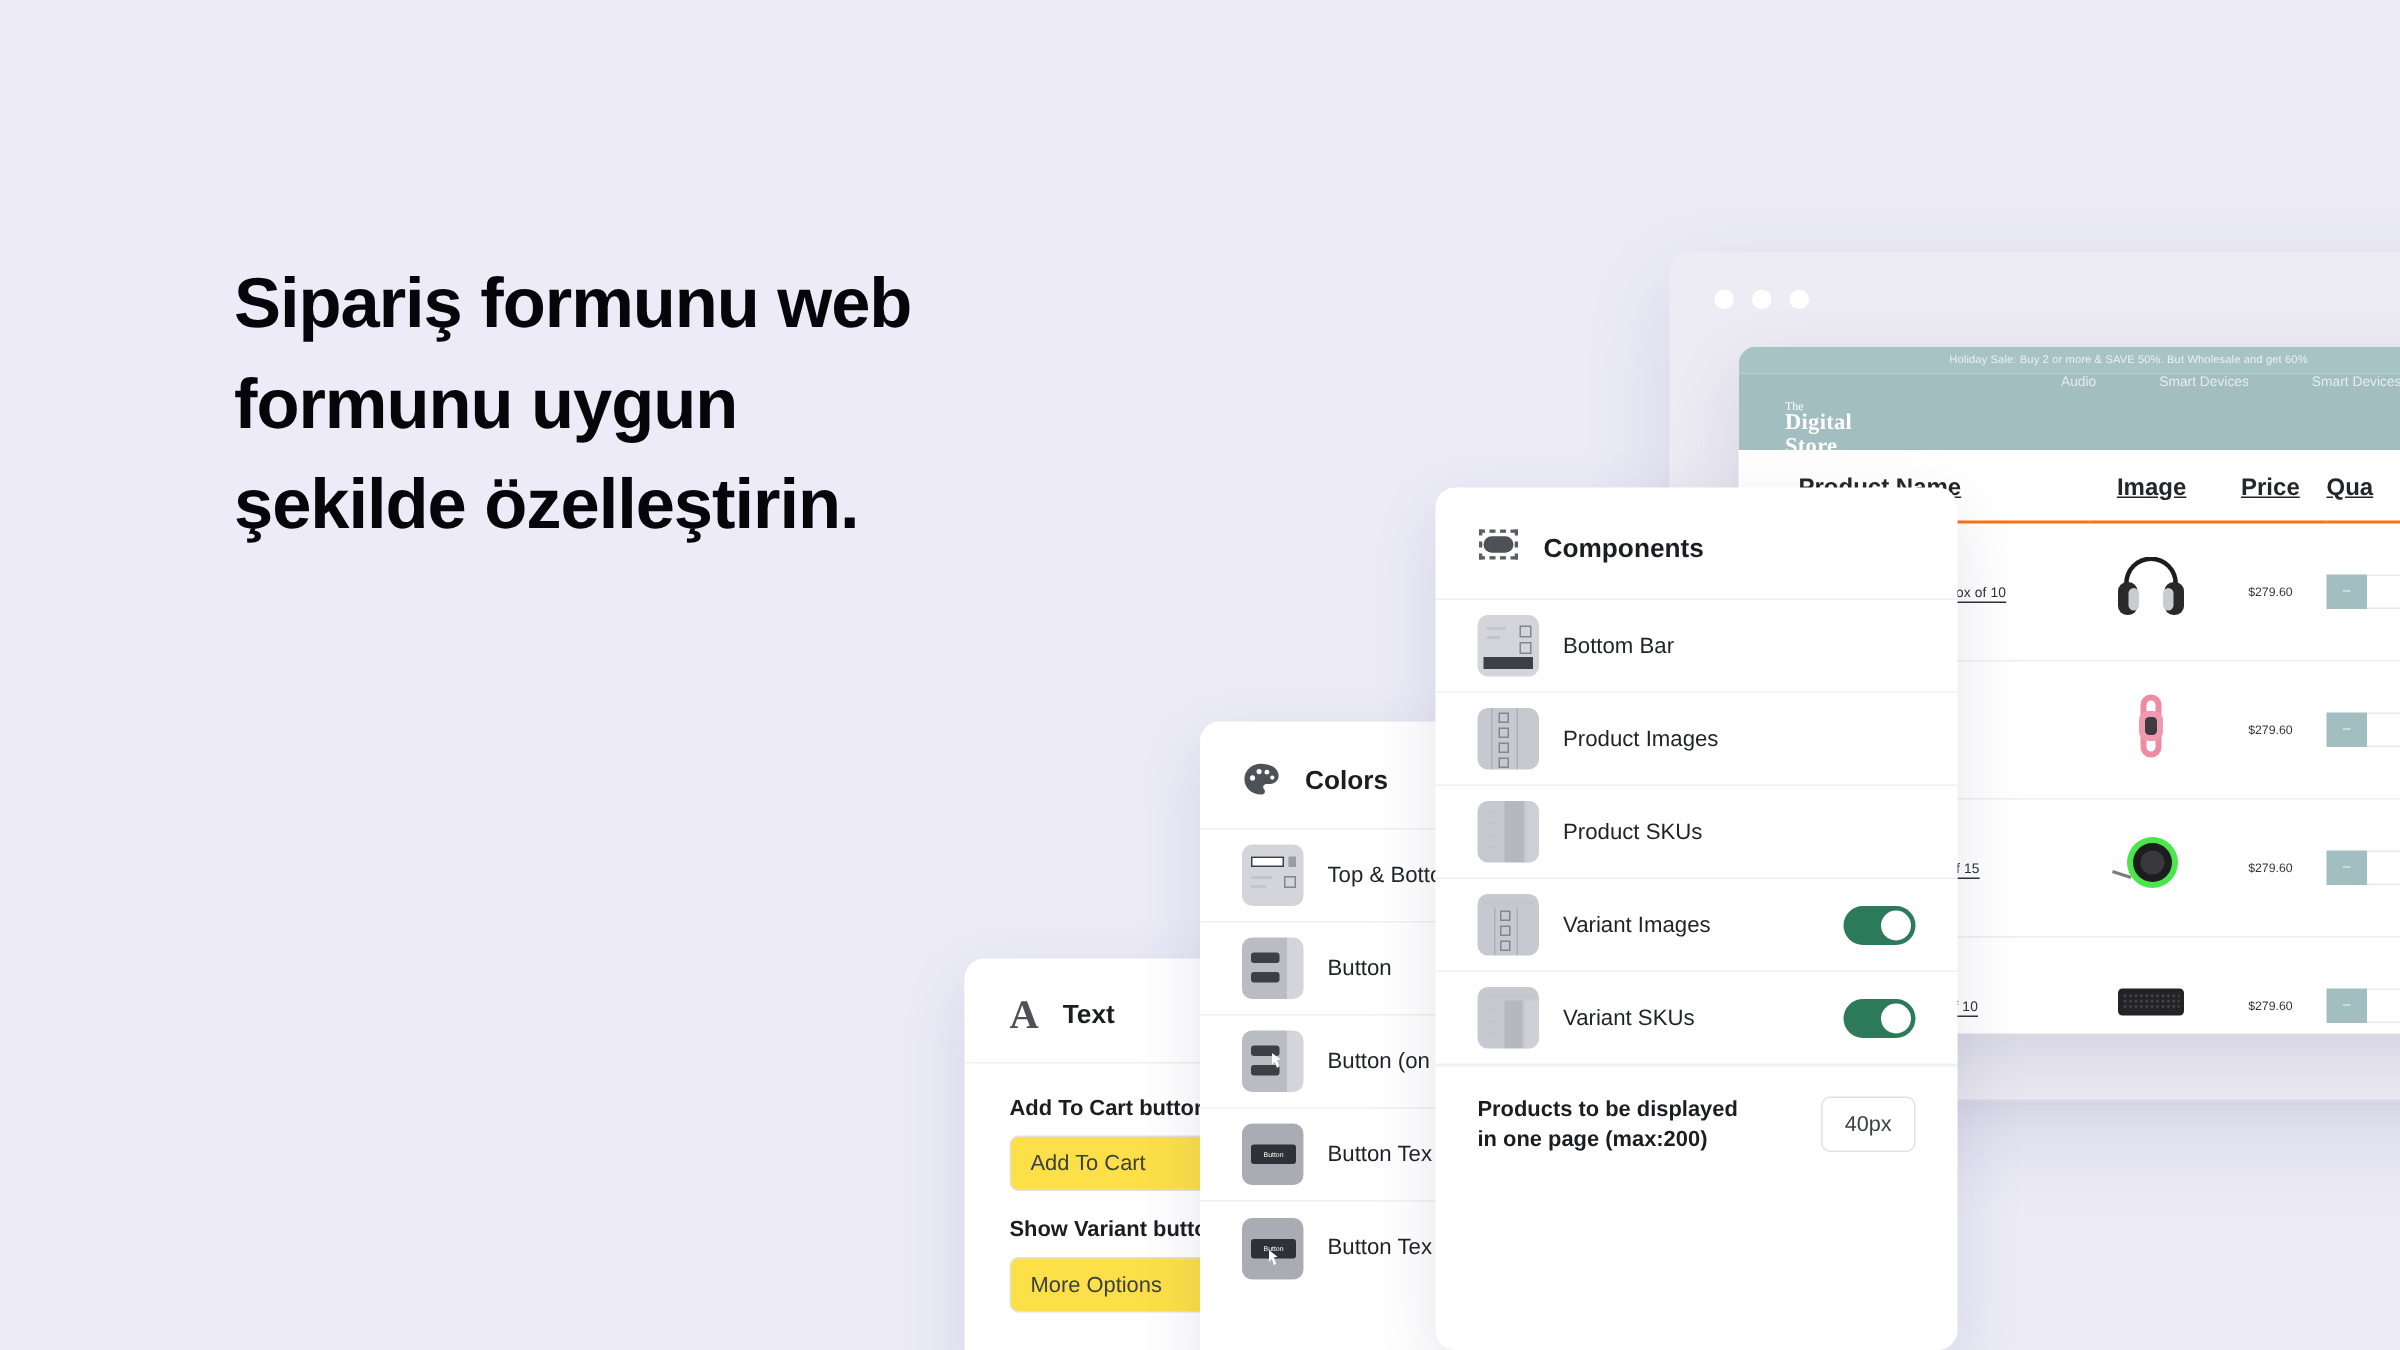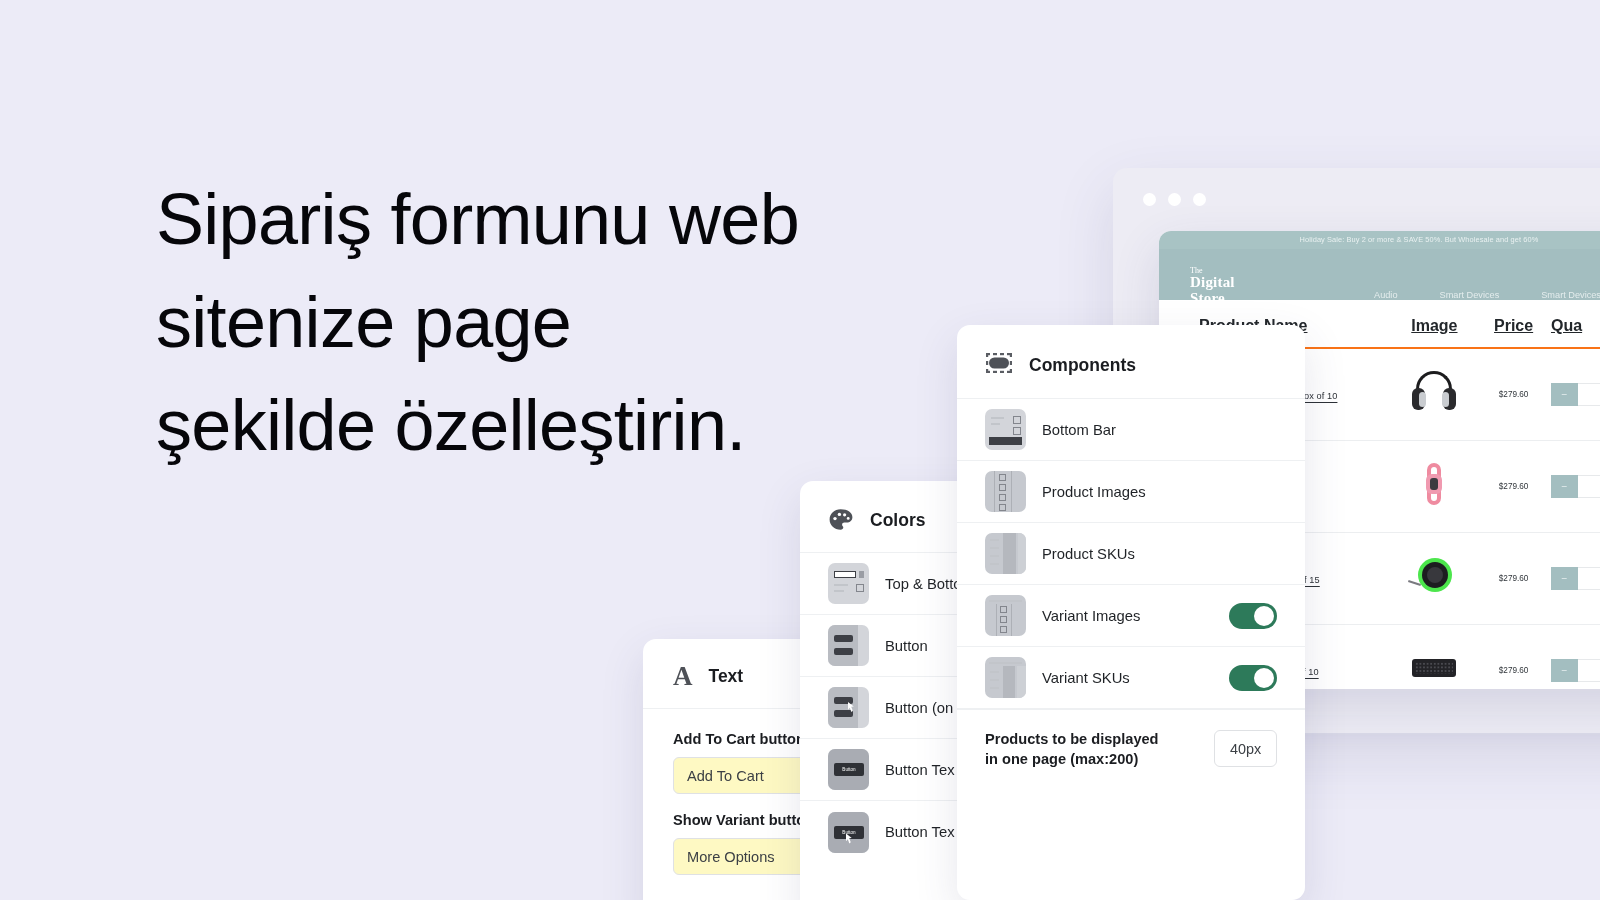--- a/index.html
+++ b/index.html
@@ -8,21 +8,21 @@
     overflow: hidden;
     background: #ecebf7;
     font-family: "Liberation Sans", sans-serif;
     -webkit-font-smoothing: antialiased;
   }
   #stage { position: relative; width: 1600px; height: 900px; overflow: hidden; }
 
   
   #headline {
     position: absolute; left: 156px; top: 168px; width: 680px;
-    font-size: 72px; font-weight: 400; line-height: 1.43;
+    font-size: 47px; font-weight: 700; line-height: 1.43;
     letter-spacing: -0.7px; color: #06060a;
   }
   #headline .ln { display: block; }
 
   
   #browser {
     position: absolute; left: 1113px; top: 168px; width: 560px; height: 565px;
     background: #edecf4; border-radius: 14px 14px 0 0;
     box-shadow: 0 22px 60px rgba(60,60,110,.13);
   }
@@ -44,21 +44,21 @@
     display: flex; align-items: center;
   }
   #logo {
     position: absolute; left: 31px; top: 18px; color: #fff;
     font-family: "Liberation Serif", serif; line-height: 1.05;
   }
   #logo .sm { font-size: 8px; display: block; }
   #logo .big { font-size: 15px; font-weight: 700; display: block; letter-spacing: .2px; }
   #storenav {
     position: absolute; left: 215px; top: 0; height: 51px;
-    display: flex; align-items: flex-end; gap: 42px;
+    display: flex; align-items: flex-start; gap: 42px;
   }
   #storenav span { color: #e4eded; font-size: 9.2px; white-space: nowrap; }
 
   #tablewrap { padding: 0 40px; }
   table.ptable { width: 100%; border-collapse: collapse; table-layout: fixed; }
   table.ptable th {
     font-size: 16px; font-weight: 700; color: #23272b; text-align: left;
     padding: 17px 0 12px; border-bottom: 2px solid #f97316; white-space: nowrap; text-decoration: underline;
   }
   table.ptable th.c { text-align: center; }
@@ -153,21 +153,21 @@
   .toggle { width: 48px; height: 26px; border-radius: 14px; background: #2d7a5a;
     position: relative; flex: 0 0 48px; }
   .toggle i { position: absolute; right: 3px; top: 3px; width: 20px; height: 20px;
     border-radius: 50%; background: #fff; display: block; }
 
   
   .fieldlabel { font-size: 14.6px; font-weight: 700; color: #1b1d21; white-space: nowrap; }
   .field {
     height: 37px; border: 1px solid #dfe1e4; border-radius: 6px;
     display: flex; align-items: center; padding: 0 13px;
-    font-size: 14.6px; color: #3c4045; white-space: nowrap; background: #fef9c3;
+    font-size: 14.6px; color: #3c4045; white-space: nowrap; background: #fde047;
   }
   .numfield {
     width: 63px; height: 37px; border: 1px solid #dfe1e4; border-radius: 6px;
     display: flex; align-items: center; justify-content: center;
     font-size: 14.4px; color: #3c4045;
   }
 
   
   #card-text   { left: 643px; top: 639px; width: 285px; height: 290px; }
   #card-colors { left: 800px; top: 481px; width: 285px; height: 448px; }
@@ -186,21 +186,21 @@
   .textbody .fieldlabel { margin-bottom: 10px; }
   .textbody .field { margin-bottom: 18px; width: 233px; }
 </style>
 </head>
 <body>
 
 <div id="stage">
 
   <h1 id="headline">
     <span class="ln">Sipariş formunu web</span>
-    <span class="ln">sitenize page</span>
+    <span class="ln">formunu uygun</span>
     <span class="ln">şekilde özelleştirin.</span>
   </h1>
 
   <div id="browser">
     <div class="dots">
       <i></i>
       <i></i>
       <i></i>
     </div>
   </div>

